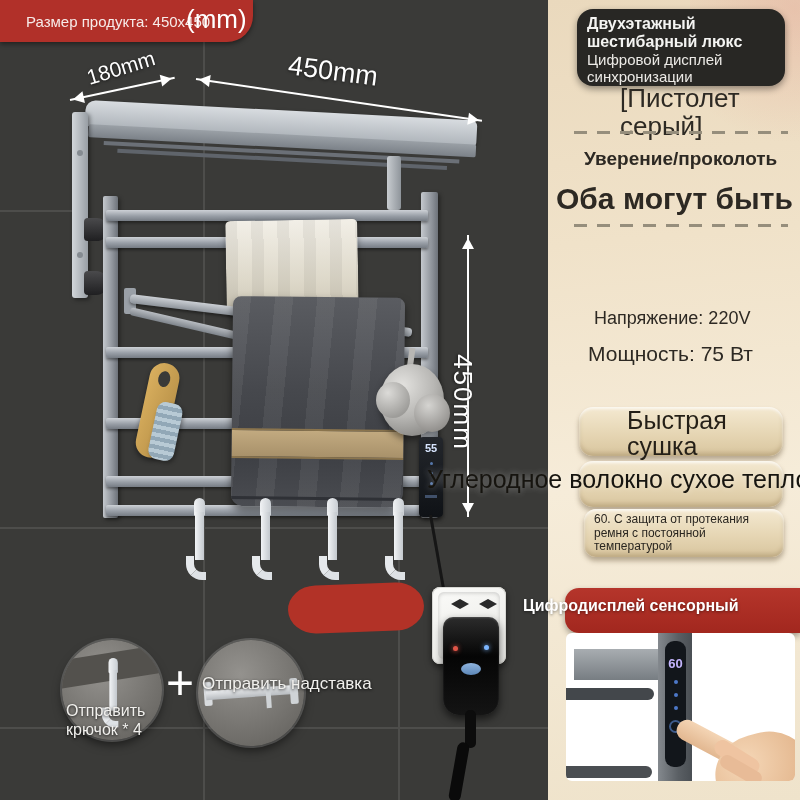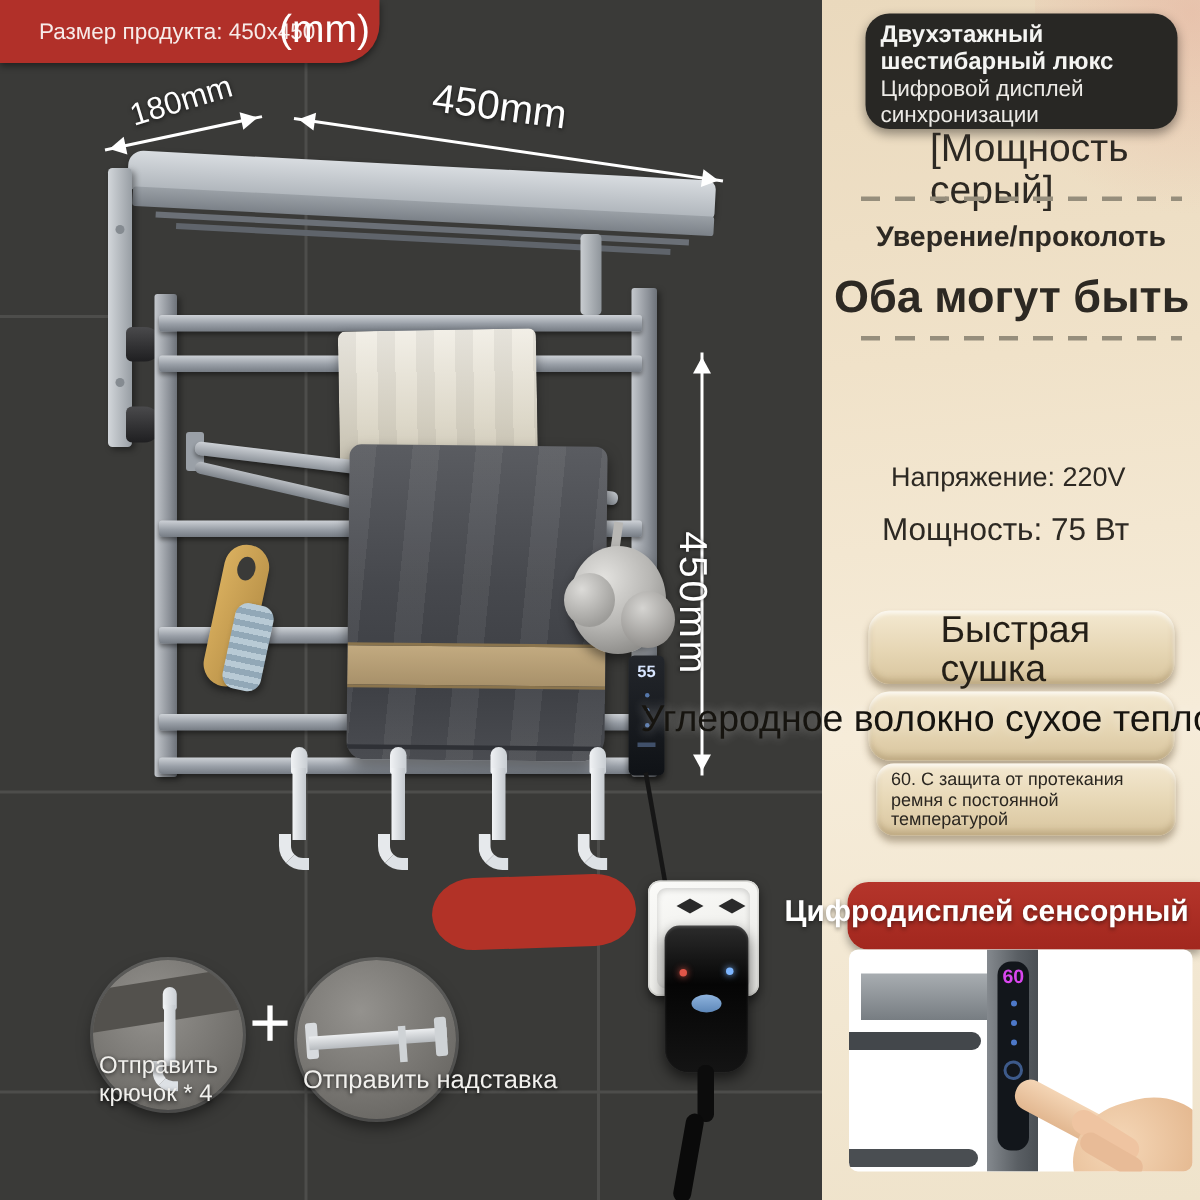--- a/index.html
+++ b/index.html
@@ -183,62 +183,62 @@
     </div>
   </div>
   <div class="inset-label" style="left:66px;top:702px;width:100px;">Отправить крючок * 4</div>
   <div class="abs" style="left:166px;top:655px;font-size:48px;font-weight:300;color:#fff;">+</div>
   <div class="circle-inset" style="left:198px;top:640px;width:106px;height:106px;">
     <div style="position:absolute;left:6px;top:42px;width:8px;height:24px;border-radius:2px;background:#d8dbde;transform:rotate(-4deg);"></div>
     <div style="position:absolute;left:8px;top:48px;width:92px;height:9px;background:linear-gradient(180deg,#eceef0,#b6babe);transform:rotate(-4deg);"></div>
     <div style="position:absolute;left:92px;top:38px;width:8px;height:26px;border-radius:2px;background:#cfd3d6;transform:rotate(-4deg);"></div>
     <div style="position:absolute;left:68px;top:44px;width:5px;height:24px;background:#cfd3d6;transform:rotate(-4deg);"></div>
   </div>
-  <div class="inset-label" style="left:202px;top:710px;white-space:nowrap;font-size:17px;">Отправить надставка</div>
+  <div class="inset-label" style="left:202px;top:674px;white-space:nowrap;font-size:17px;">Отправить надставка</div>
 
   <div class="abs" style="left:548px;top:0;width:252px;height:800px;z-index:40;
           background:linear-gradient(175deg,#ead9bd 0%,#f0e2c9 30%,#f6ecd9 60%,#efe3cb 100%);">
     <div style="position:absolute;right:0;top:0;width:110px;height:170px;background:radial-gradient(circle at 95% 5%,rgba(225,140,130,.3),transparent 70%);"></div>
 
     <div style="position:absolute;left:29px;top:9px;width:208px;height:77px;border-radius:16px;background:#282724;box-shadow:0 3px 7px rgba(0,0,0,.4);padding:6px 10px;box-sizing:border-box;">
       <div style="font-size:16px;font-weight:700;color:#f4f4f2;line-height:1.1;">Двухэтажный шестибарный люкс</div>
       <div style="font-size:15px;color:#eceae6;line-height:1.12;margin-top:2px;">Цифровой дисплей синхронизации</div>
     </div>
 
-    <div class="paneltext" style="position:absolute;left:72px;top:84px;width:142px;font-size:26px;line-height:1.08;">[Мощность серый]</div>
+    <div class="paneltext" style="position:absolute;left:72px;top:84px;width:142px;font-size:26px;line-height:1.08;">[Пистолет серый]</div>
 
     <div class="dashes" style="left:26px;top:131px;width:214px;"></div>
 
     <div class="paneltext" style="position:absolute;left:36px;top:148px;font-size:19px;font-weight:600;">Уверение/проколоть</div>
     <div class="paneltext" style="position:absolute;left:8px;top:182px;font-size:30px;font-weight:600;white-space:nowrap;">Оба могут быть</div>
 
     <div class="dashes" style="left:26px;top:224px;width:214px;"></div>
 
     <div class="paneltext" style="position:absolute;left:46px;top:308px;font-size:18px;">Напряжение: 220V</div>
     <div class="paneltext" style="position:absolute;left:40px;top:342px;font-size:21px;">Мощность: 75 Вт</div>
 
     <div class="bbtn" style="left:31px;top:407px;width:204px;height:49px;">
       <div style="padding:1px 0 0 48px;width:130px;font-size:25px;line-height:1.02;color:#241f17;">Быстрая сушка</div>
     </div>
     <div class="bbtn" style="left:31px;top:461px;width:204px;height:46px;"></div>
     <div class="bbtn" style="left:36px;top:509px;width:200px;height:48px;border-radius:12px;">
       <div style="padding:4px 0 0 10px;width:190px;font-size:12px;line-height:1.13;color:#2a2620;">60. С защита от протекания ремня с постоянной температурой</div>
     </div>
 
     <div style="position:absolute;left:17px;top:588px;width:235px;height:45px;border-radius:14px 0 0 14px;background:linear-gradient(180deg,#b5352b,#a2271e);box-shadow:0 3px 6px rgba(0,0,0,.35);"></div>
-    <div style="position:absolute;left:-25px;top:597px;font-size:20px;font-weight:700;color:#fff;white-space:nowrap;text-shadow:0 1px 3px rgba(0,0,0,.45);">Цифродисплей сенсорный</div>
+    <div style="position:absolute;left:-25px;top:597px;font-size:16px;font-weight:700;color:#fff;white-space:nowrap;text-shadow:0 1px 3px rgba(0,0,0,.45);">Цифродисплей сенсорный</div>
 
     <div style="position:absolute;left:18px;top:633px;width:229px;height:148px;background:#fff;border-radius:6px;overflow:hidden;">
       <div style="position:absolute;left:8px;top:16px;width:112px;height:31px;background:linear-gradient(180deg,#a8adb1,#777d82);"></div>
       <div style="position:absolute;left:104px;top:14px;width:18px;height:35px;border-radius:2px;background:#54585c;"></div>
       <div style="position:absolute;left:0;top:55px;width:88px;height:12px;border-radius:0 6px 6px 0;background:#43474b;"></div>
       <div style="position:absolute;left:0;top:133px;width:86px;height:12px;border-radius:0 6px 6px 0;background:#4a4e52;"></div>
       <div style="position:absolute;left:92px;top:0;width:34px;height:148px;background:linear-gradient(90deg,#84898e,#5a5f64 60%,#4a4f54);"></div>
       <div style="position:absolute;left:99px;top:8px;width:21px;height:126px;border-radius:9px;background:#12161b;text-align:center;">
-        <div style="font-size:13px;font-weight:700;color:#d946ef;padding-top:2px;">60</div>
+        <div style="font-size:13px;font-weight:700;color:#c4b5fd;padding-top:15px;">60</div>
         <div style="width:4px;height:4px;border-radius:50%;background:#4d78c8;margin:9px auto 0;"></div>
         <div style="width:4px;height:4px;border-radius:50%;background:#4d78c8;margin:9px auto 0;"></div>
         <div style="width:4px;height:4px;border-radius:50%;background:#4d78c8;margin:9px auto 0;"></div>
         <div style="width:9px;height:9px;border:2px solid #3d5a8a;border-radius:50%;margin:10px auto 0;"></div>
       </div>
       <div style="position:absolute;left:112px;top:82px;width:80px;height:21px;border-radius:10px;background:linear-gradient(180deg,#f4d5b5,#e2b790);transform:rotate(28deg);transform-origin:0 50%;"></div>
       <div style="position:absolute;left:150px;top:100px;width:95px;height:85px;border-radius:45%;background:radial-gradient(circle at 35% 30%,#f5d7b7,#e3b68d 70%,#d7a57b);transform:rotate(-15deg);"></div>
       <div style="position:absolute;left:146px;top:116px;width:50px;height:16px;border-radius:8px;background:#efc4a1;transform:rotate(32deg);"></div>
       <div style="position:absolute;left:152px;top:130px;width:46px;height:14px;border-radius:7px;background:#e8bb97;transform:rotate(30deg);"></div>
     </div>

